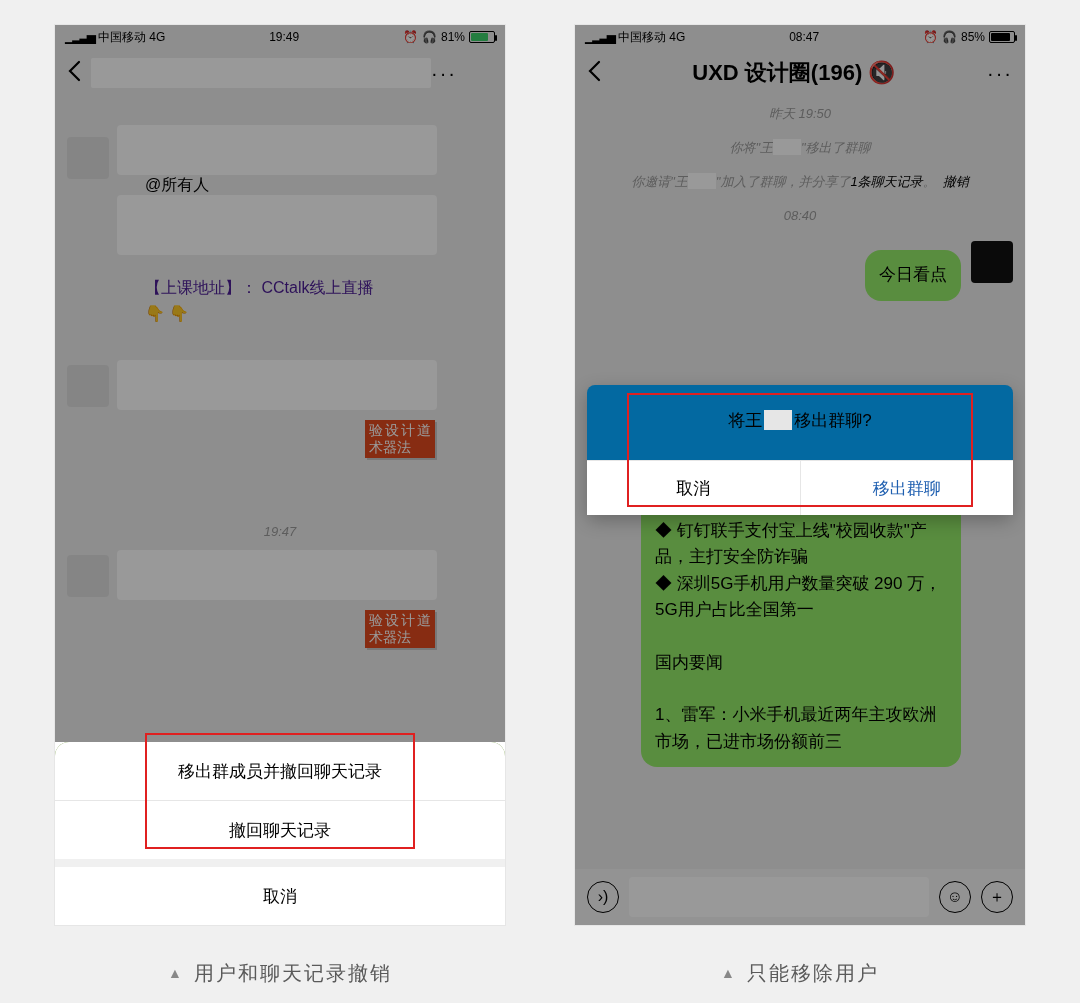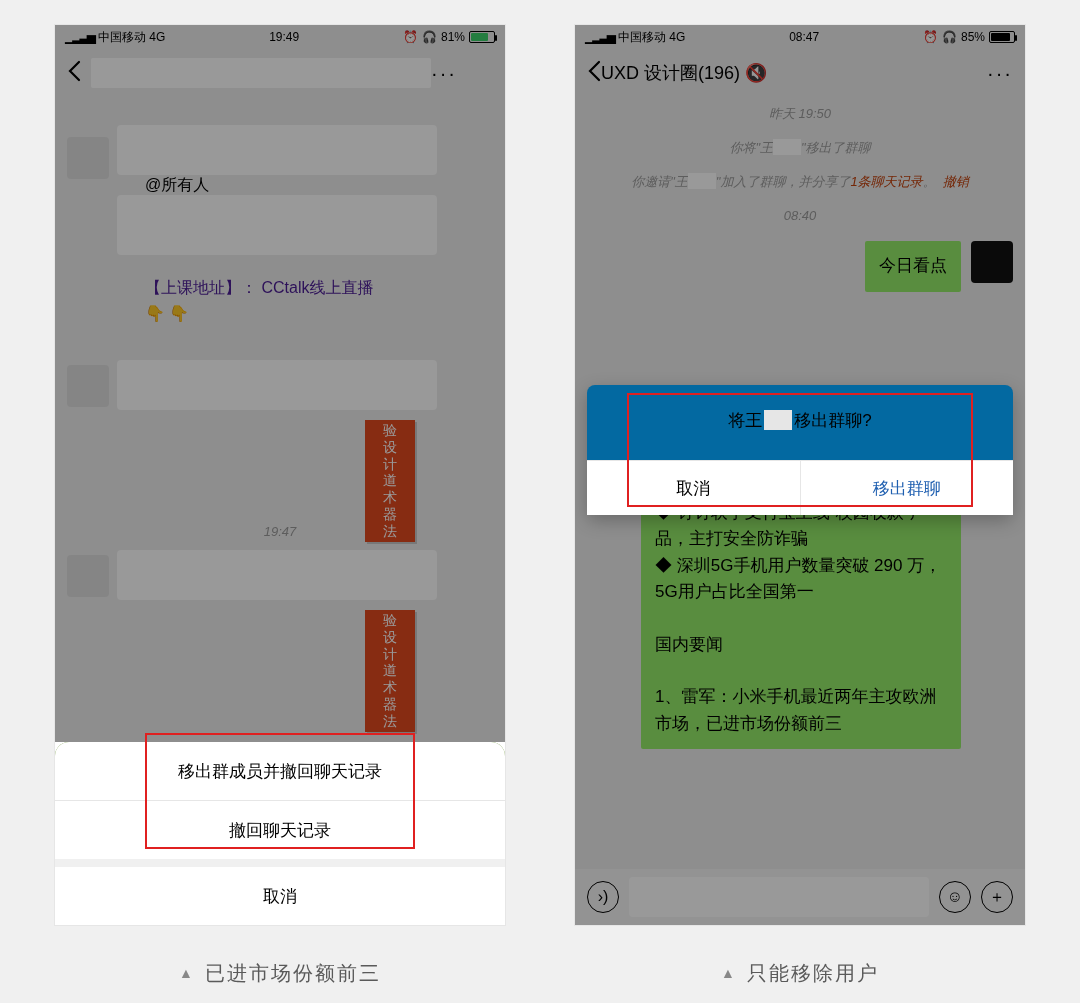--- a/index.html
+++ b/index.html
@@ -37,21 +37,21 @@
   .status-left, .status-right { display: flex; align-items: center; gap: 4px; }
   .status-left .sig { letter-spacing: -2px; }
   .nav-bar {
     height: 48px;
     display: flex;
     align-items: center;
     padding: 0 12px;
     background: #ededed;
   }
   .nav-back svg { width: 14px; height: 22px; }
-  .nav-title { flex: 1; font-size: 18px; color: #000; font-weight: 400; }
+  .nav-title { flex: 1; text-align: center; font-size: 22px; color: #000; font-weight: 700; }
   .nav-title-blank {
     flex: 0 0 auto;
     margin-left: 10px;
     width: 340px; height: 30px;
     background: #fff; border-radius: 2px;
   }
   .nav-more { font-size: 20px; letter-spacing: 2px; color: #000; }
 
   
   .dim {
@@ -61,35 +61,36 @@
 
   
   .sys-text {
     text-align: center;
     font-size: 13px;
     color: #9b9b9b;
     padding: 6px 30px;
     line-height: 1.7;
     font-style: italic;
   }
-  .sys-text .link { color: #c2410c; }
+  .sys-text .link { color: #000000; }
   .sys-text .mask {
     display: inline-block;
     width: 28px; height: 16px;
     background: #fff;
     vertical-align: -3px;
   }
   .bubble-green {
     background: #95ec69;
     color: #000;
-    border-radius: 2px;
+    border-radius: 16px;
     padding: 12px 14px;
     font-size: 17px;
     line-height: 1.55;
     max-width: 320px;
+    margin-top: 9px;
   }
   .msg-row-right {
     display: flex;
     justify-content: flex-end;
     align-items: flex-start;
     padding: 8px 12px 0 12px;
     gap: 10px;
   }
   .avatar {
     width: 42px; height: 42px;
@@ -108,23 +109,23 @@
     position: absolute;
     width: 42px; height: 42px;
     background: #dedede; border-radius: 4px;
   }
   .orange-tag {
     position: absolute;
     background: #e24a1f;
     color: #fff;
     font-size: 14px;
     line-height: 1.2;
-    padding: 2px 18px;
+    padding: 2px 4px;
     writing-mode: horizontal-tb;
-    width: 50px;
+    width: 70px;
     word-break: break-all;
     text-align: justify;
     box-shadow: 2px 2px 0 rgba(0,0,0,0.15);
   }
 
   
   .action-sheet {
     position: absolute;
     left: 0; right: 0; bottom: 0;
     background: #fff;
@@ -364,18 +365,18 @@
       </div>
       <div class="modal-btn-row">
         <button class="modal-btn cancel">取消</button>
         <button class="modal-btn confirm">移出群聊</button>
       </div>
       <div class="red-outline" style="left:40px; right:40px; top:8px; bottom:8px;"></div>
     </div>
   </div>
 
   <div class="caption caption-left">
-    <span class="tri">▲</span><span>已进市场份额前三</span>
+    <span class="tri">▲</span><span>用户和聊天记录撤销</span>
   </div>
   <div class="caption caption-right">
     <span class="tri">▲</span><span>只能移除用户</span>
   </div>
 </div>
 
 </body></html>

